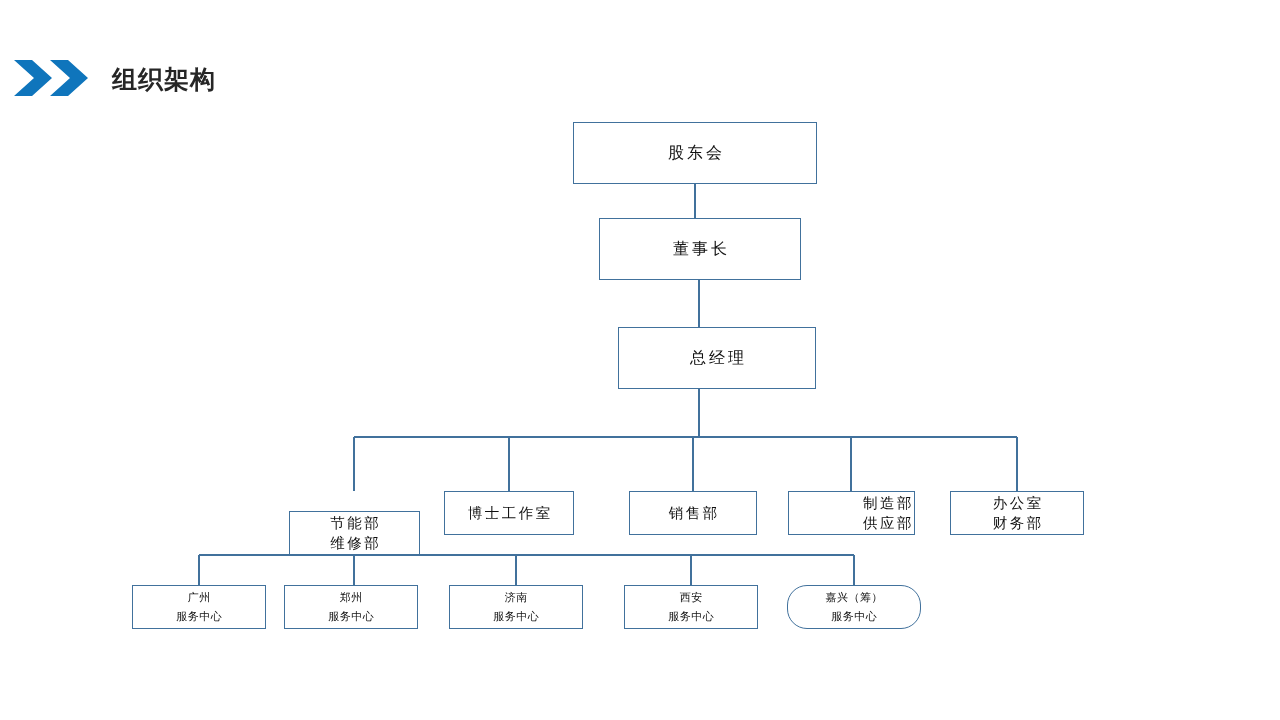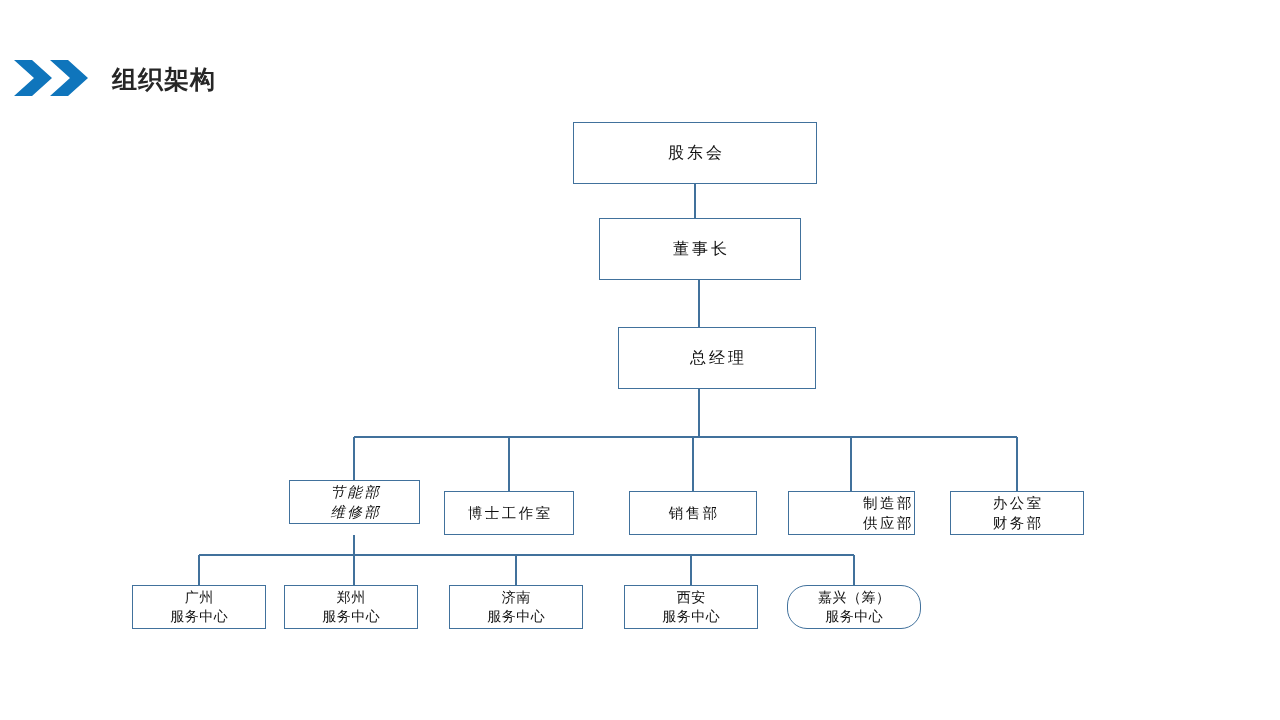--- a/index.html
+++ b/index.html
@@ -96,21 +96,21 @@
   
   .node.level-dept {
     font-size: 14.5px;
     letter-spacing: 2.5px;
     line-height: 20px;
     text-indent: 2.5px;
   }
 
   
   .node.level-center {
-    font-size: 14px;
+    font-size: 11px;
     letter-spacing: 0.5px;
     line-height: 19px;
     text-indent: 0.5px;
   }
 </style>
 </head>
 <body>
 
 <div id="slide">
 
@@ -156,21 +156,21 @@
     </div>
 
     <div class="node level-top" style="left:599px; top:218px; width:202px; height:62px;">
       <span class="line1">董事长</span>
     </div>
 
     <div class="node level-top" style="left:618px; top:327px; width:198px; height:62px;">
       <span class="line1">总经理</span>
     </div>
 
-    <div class="node level-dept" style="left:289px; top:480px; width:131px; height:44px;font-style:italic;">
+    <div class="node level-dept" style="left:289px; top:511px; width:131px; height:44px;">
       <span class="line1">节能部</span>
       <span class="line2">维修部</span>
     </div>
 
     <div class="node level-dept" style="left:444px; top:491px; width:130px; height:44px;">
       <span class="line1">博士工作室</span>
     </div>
 
     <div class="node level-dept" style="left:629px; top:491px; width:128px; height:44px;">
       <span class="line1">销售部</span>

